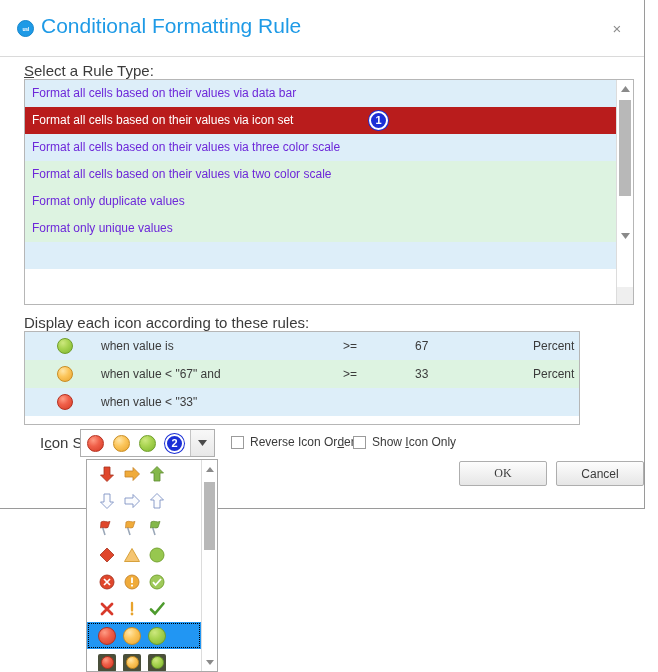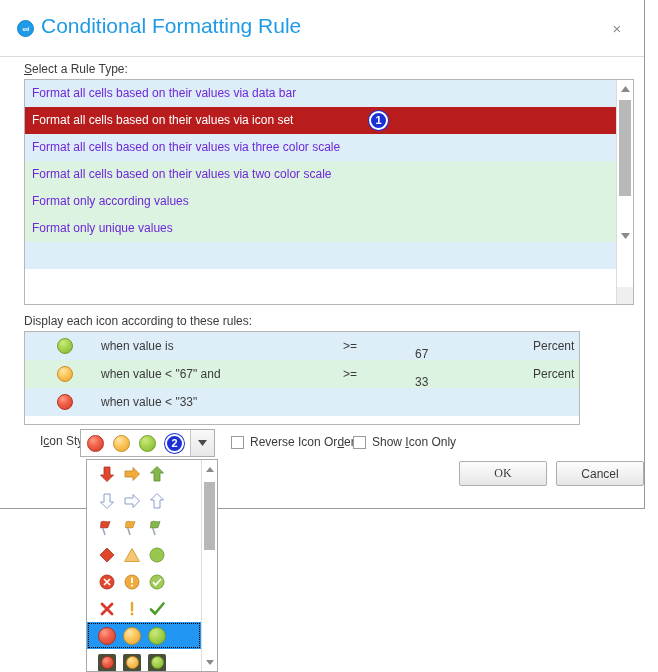--- a/index.html
+++ b/index.html
@@ -45,21 +45,21 @@
     white-space:nowrap;
   }
   .close-btn{
     position:absolute;right:16px;top:17px;width:22px;height:22px;
     display:flex;align-items:center;justify-content:center;
     color:#8c8c8c;font-size:15px;cursor:pointer;
     font-family:"Liberation Sans", sans-serif;
   }
   
   .field-label{
-    position:absolute;font-size:12px;color:#3b3b3b;white-space:nowrap;
+    position:absolute;font-size:15px;color:#3b3b3b;white-space:nowrap;
   }
   .field-label u{text-decoration:underline;}
   
   #ruletype-box{
     position:absolute;left:24px;top:79px;width:610px;height:226px;
     border:1px solid #b6b6b6;background:#ffffff;box-sizing:border-box;
     overflow:hidden;
   }
   .rt-list{position:absolute;left:0;top:0;width:592px;}
   .rt-row{
@@ -112,21 +112,21 @@
   .ball-amber{
     background:radial-gradient(circle at 35% 28%, #ffe6a8 0%, #fcc65c 42%, #e8a32c 100%);
     border:1px solid #c98d22;box-sizing:border-box;
   }
   .ball-red{
     background:radial-gradient(circle at 35% 28%, #ff9c84 0%, #f0604a 42%, #d43a24 100%);
     border:1px solid #b53020;box-sizing:border-box;
   }
   .ir-cond{position:absolute;left:76px;top:50%;transform:translateY(-50%);font-size:12px;}
   .ir-op{position:absolute;left:318px;top:50%;transform:translateY(-50%);font-size:12px;}
-  .ir-val{position:absolute;left:390px;top:50%;transform:translateY(-50%);font-size:12px;margin-top:8px;}
+  .ir-val{position:absolute;left:390px;top:50%;transform:translateY(-50%);font-size:12px;}
   .ir-type{position:absolute;left:508px;top:50%;transform:translateY(-50%);font-size:12px;}
   
   #iconstyle-label{left:24px;top:434px;margin-left:16px;}
   #combo{
     position:absolute;left:80px;top:429px;width:135px;height:28px;
     border:1px solid #aeaeae;background:#ffffff;box-sizing:border-box;
   }
   .combo-icons{
     position:absolute;left:6px;top:0;height:100%;
     display:flex;align-items:center;gap:9px;
@@ -218,21 +218,21 @@
 
   <div id="ruletype-box">
     <div class="rt-list">
       <div class="rt-row blue"><span>Format all cells based on their values via data bar</span></div>
       <div class="rt-row sel">
         <span>Format all cells based on their values via icon set</span>
         <span class="badge" style="position:absolute;left:344px;top:4px;">1</span>
       </div>
       <div class="rt-row blue"><span>Format all cells based on their values via three color scale</span></div>
       <div class="rt-row green"><span>Format all cells based on their values via two color scale</span></div>
-      <div class="rt-row green"><span>Format only according values</span></div>
+      <div class="rt-row green"><span>Format only duplicate values</span></div>
       <div class="rt-row green"><span>Format only unique values</span></div>
       <div class="rt-row blue"></div>
     </div>
     <div class="vsb">
       <div class="spacer-grey"></div>
       <div class="track"></div>
       <div class="thumb" style="top:20px;height:96px;"></div>
       <div class="arrow up">
         <svg width="9" height="6" viewBox="0 0 9 6">
             <polygon points="4.5,0 9,6 0,6" fill="#8a8a8a"></polygon>

